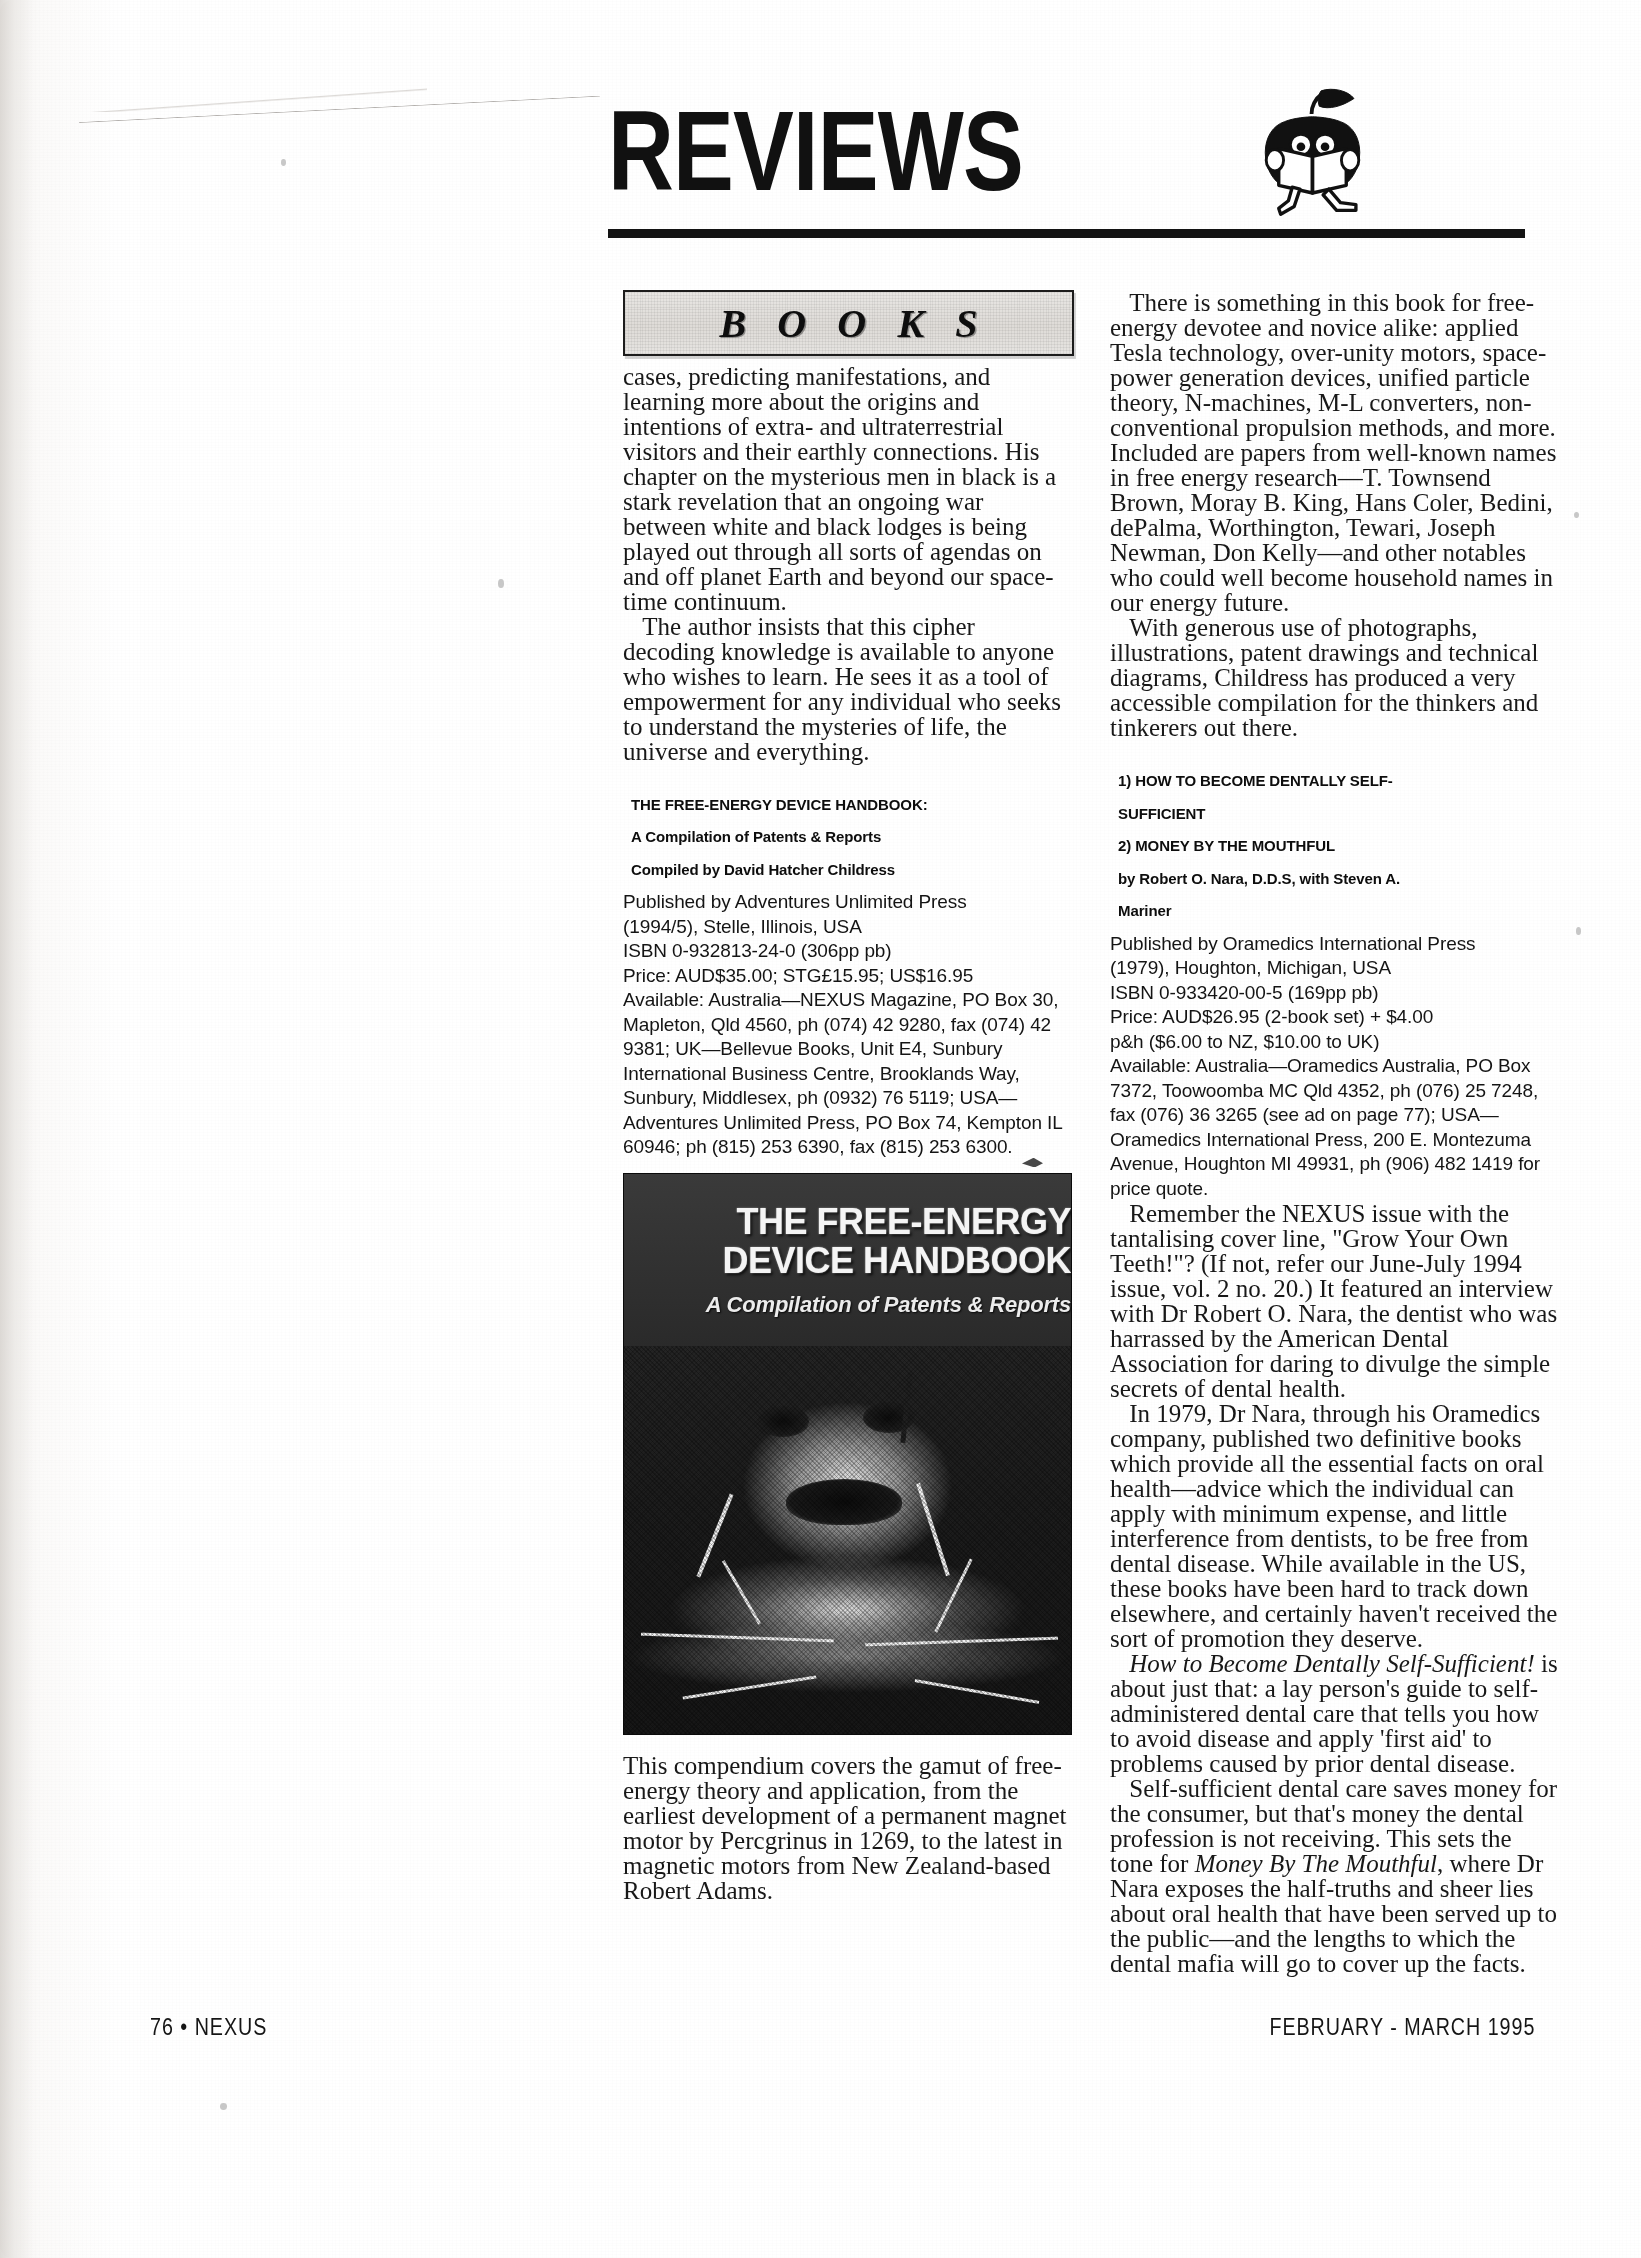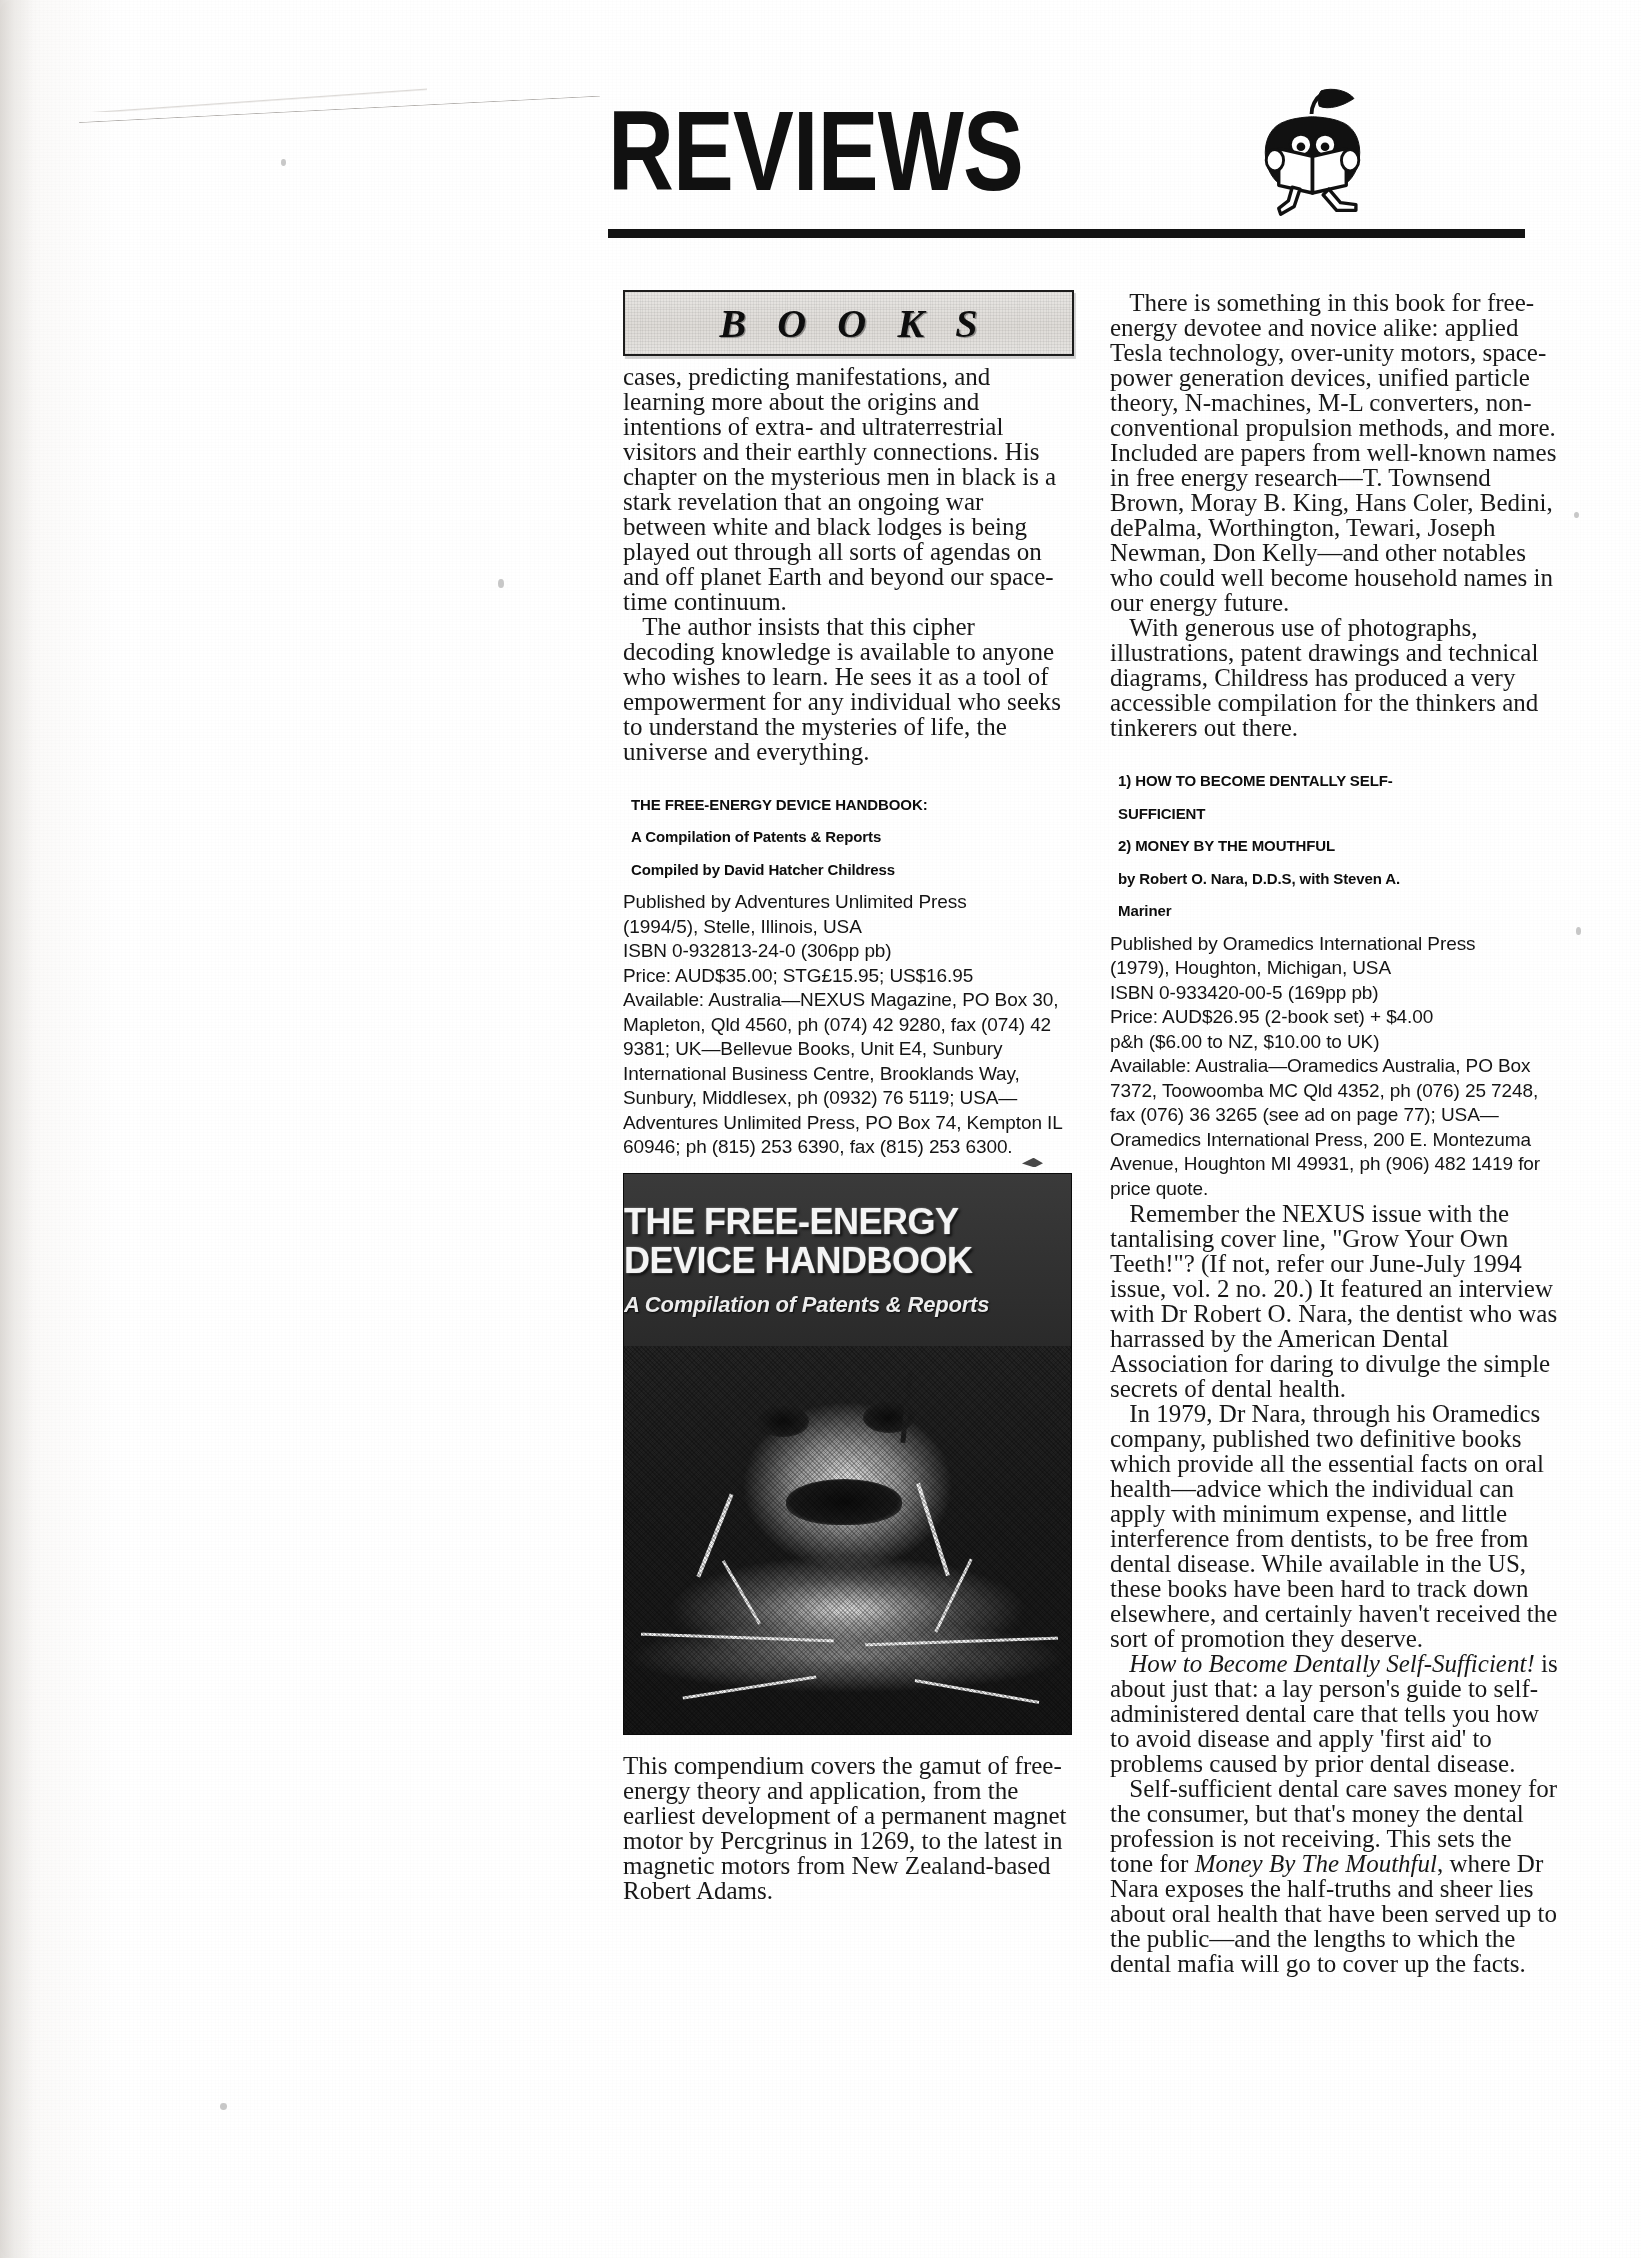--- a/index.html
+++ b/index.html
@@ -174,21 +174,21 @@
     background: #2b2b2b;
     border: 1px solid #0a0a0a;
   }
   .cover-top {
     position: absolute;
     left: 0; right: 0; top: 0;
     height: 172px;
     background: linear-gradient(180deg, #3a3a3a 0%, #313131 55%, #2a2a2a 100%);
     display: flex;
     flex-direction: column;
-    align-items: flex-start;
+    align-items: flex-end;
     justify-content: center;
     text-align: center;
   }
   .cover-title {
     font-family: "Liberation Sans", "DejaVu Sans", sans-serif;
     font-weight: 700;
     font-size: 36px;
     line-height: 39px;
     color: #f4f4f4;
     letter-spacing: -0.5px;
@@ -405,14 +405,18 @@
     <p class="bib">Available:  Australia—Oramedics Australia, PO Box 7372, Toowoomba MC Qld 4352, ph (076) 25 7248, fax (076) 36 3265 (see ad on page 77); USA—Oramedics International Press, 200 E. Montezuma Avenue, Houghton MI 49931, ph (906) 482 1419 for price quote.</p>
 
     <p class="body-serif" style="text-indent:19.3px;">Remember the NEXUS issue with the tantalising cover line, "Grow Your Own Teeth!"?  (If not, refer our June-July 1994 issue, vol. 2 no. 20.)  It featured an interview with Dr Robert O. Nara, the dentist who was harrassed by the American Dental Association for daring to divulge the simple secrets of dental health.</p>
     <p class="body-serif">In 1979, Dr Nara, through his Oramedics company, published two definitive books which provide all the essential facts on oral health—advice which the individual can apply with minimum expense, and little interference from dentists, to be free from dental disease.  While available in the US, these books have been hard to track down elsewhere, and certainly haven't received the sort of promotion they deserve.</p>
 
     <p class="body-serif" style="text-indent:19.3px;"><span class="ital">How to Become Dentally Self-Sufficient!</span><span> is about just that:  a lay person's guide to self-administered dental care that tells you how to avoid disease and apply 'first aid' to problems caused by prior dental disease.</span></p>
 
     <p class="body-serif" style="text-indent:19.3px;"><span>Self-sufficient dental care saves money for the consumer, but that's money the dental profession is not receiving.  This sets the tone for </span><span class="ital">Money By The Mouthful</span><span>, where Dr Nara exposes the half-truths and sheer lies about oral health that have been served up to the public—and the lengths to which the dental mafia will go to cover up the facts.</span></p>
   </div>
 
+  <div class="footer">
+    <div class="folio">76 • NEXUS</div>
+    <div class="issue-date">FEBRUARY - MARCH 1995</div>
+  </div>
 </div>
 
 
 </body></html>

